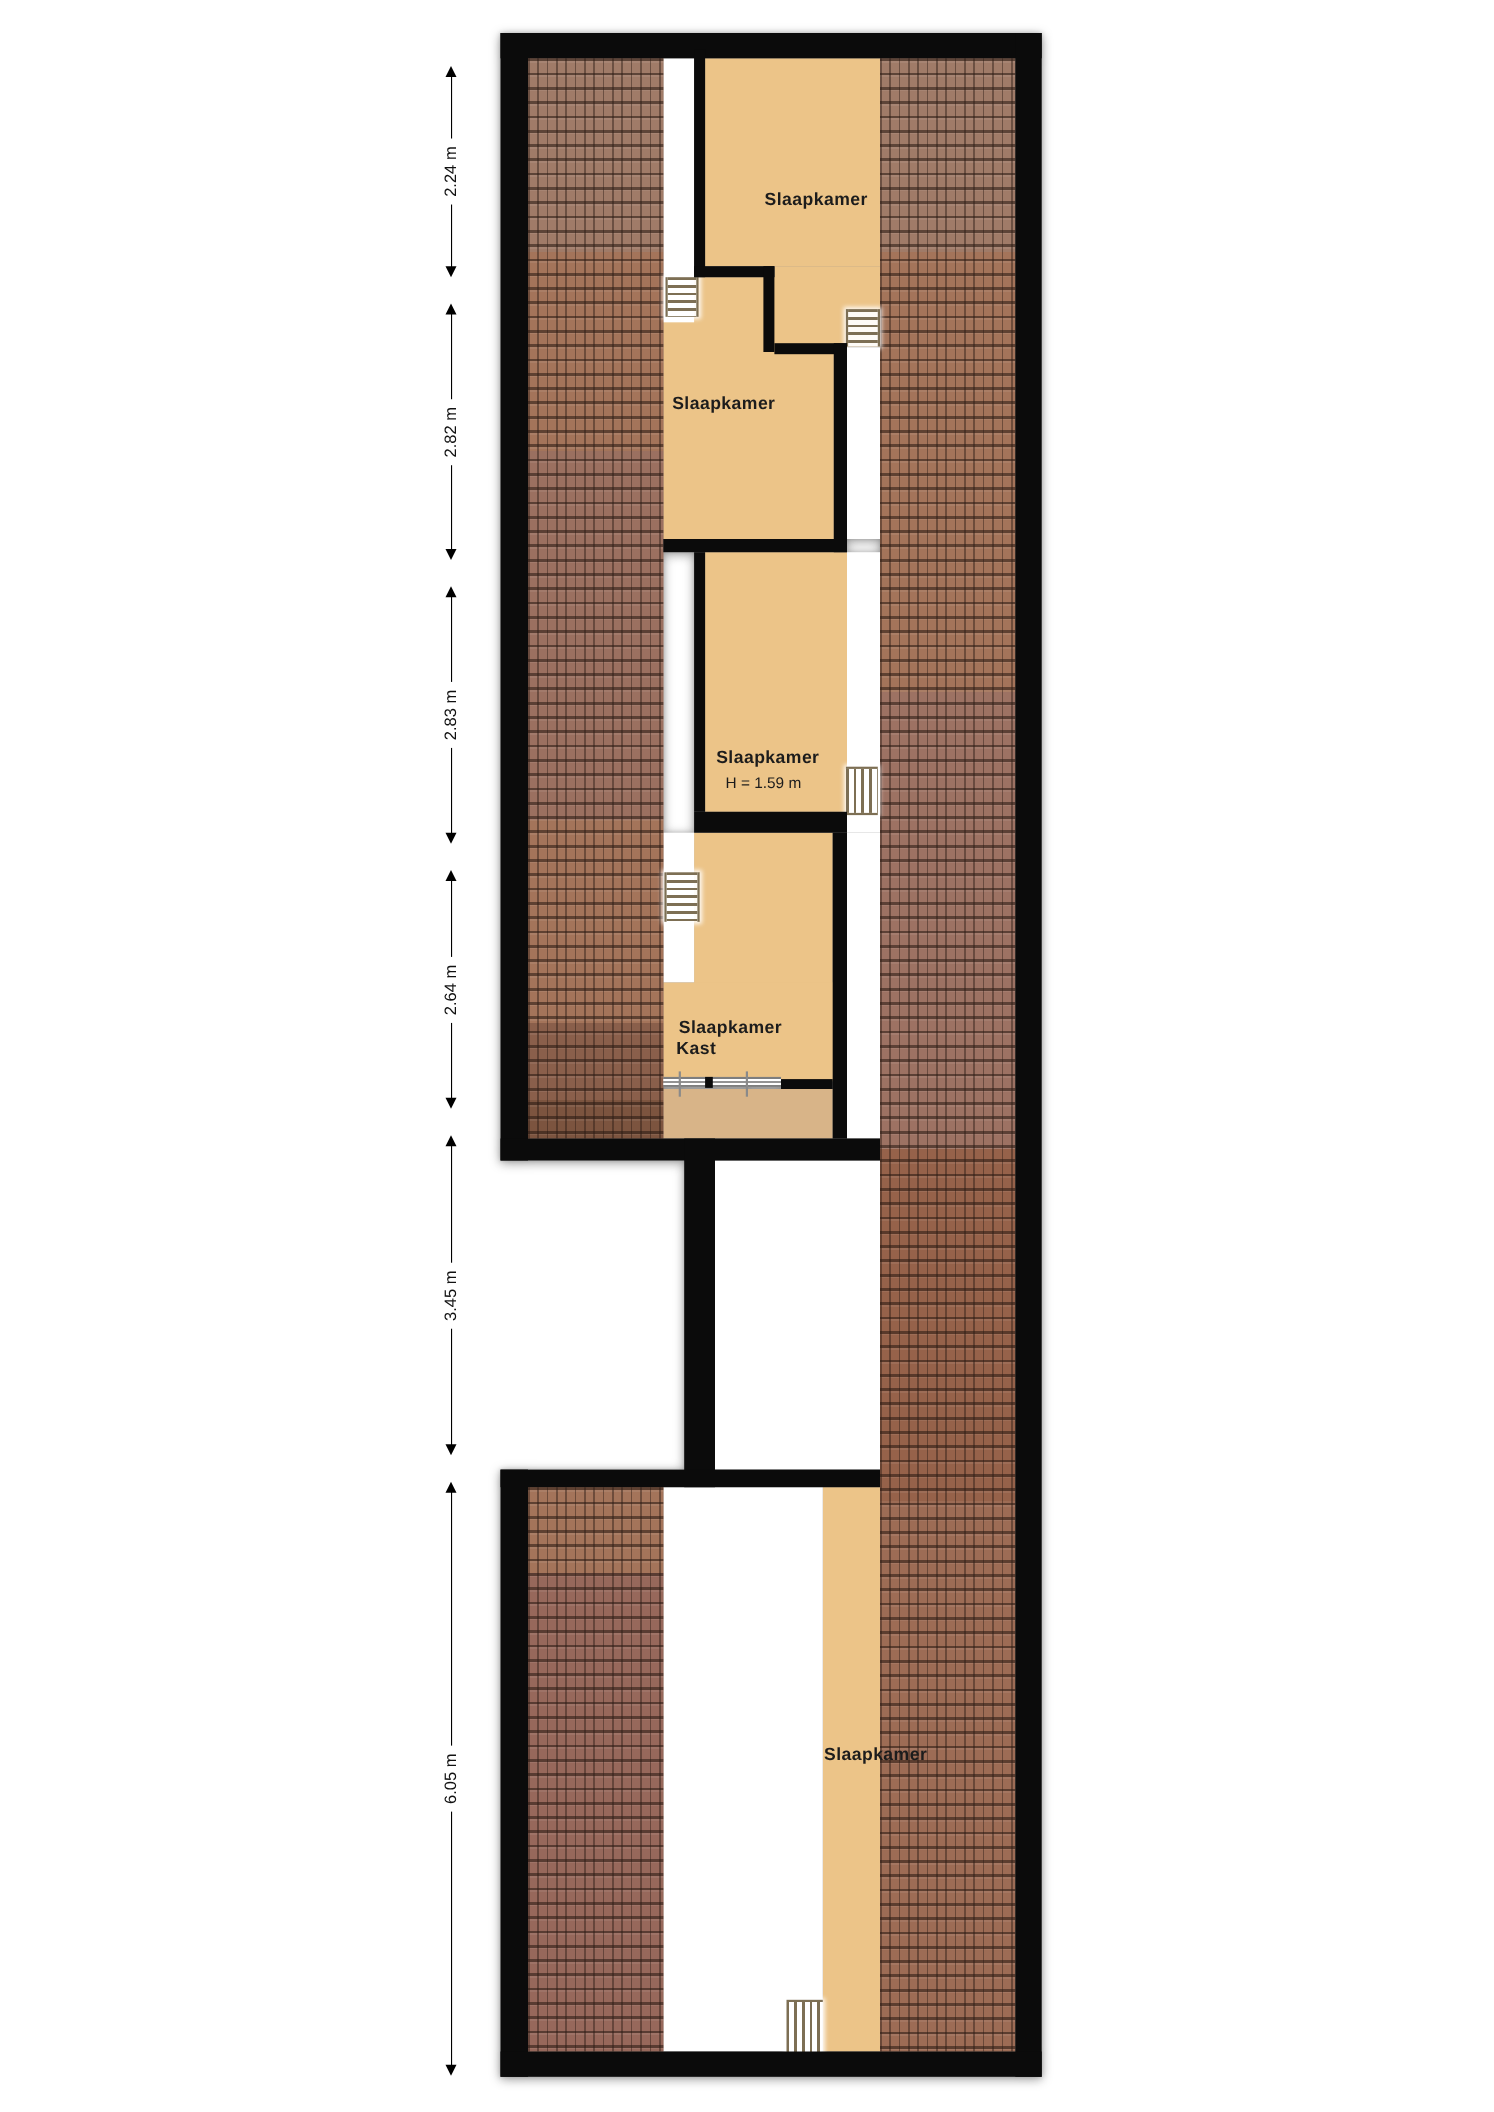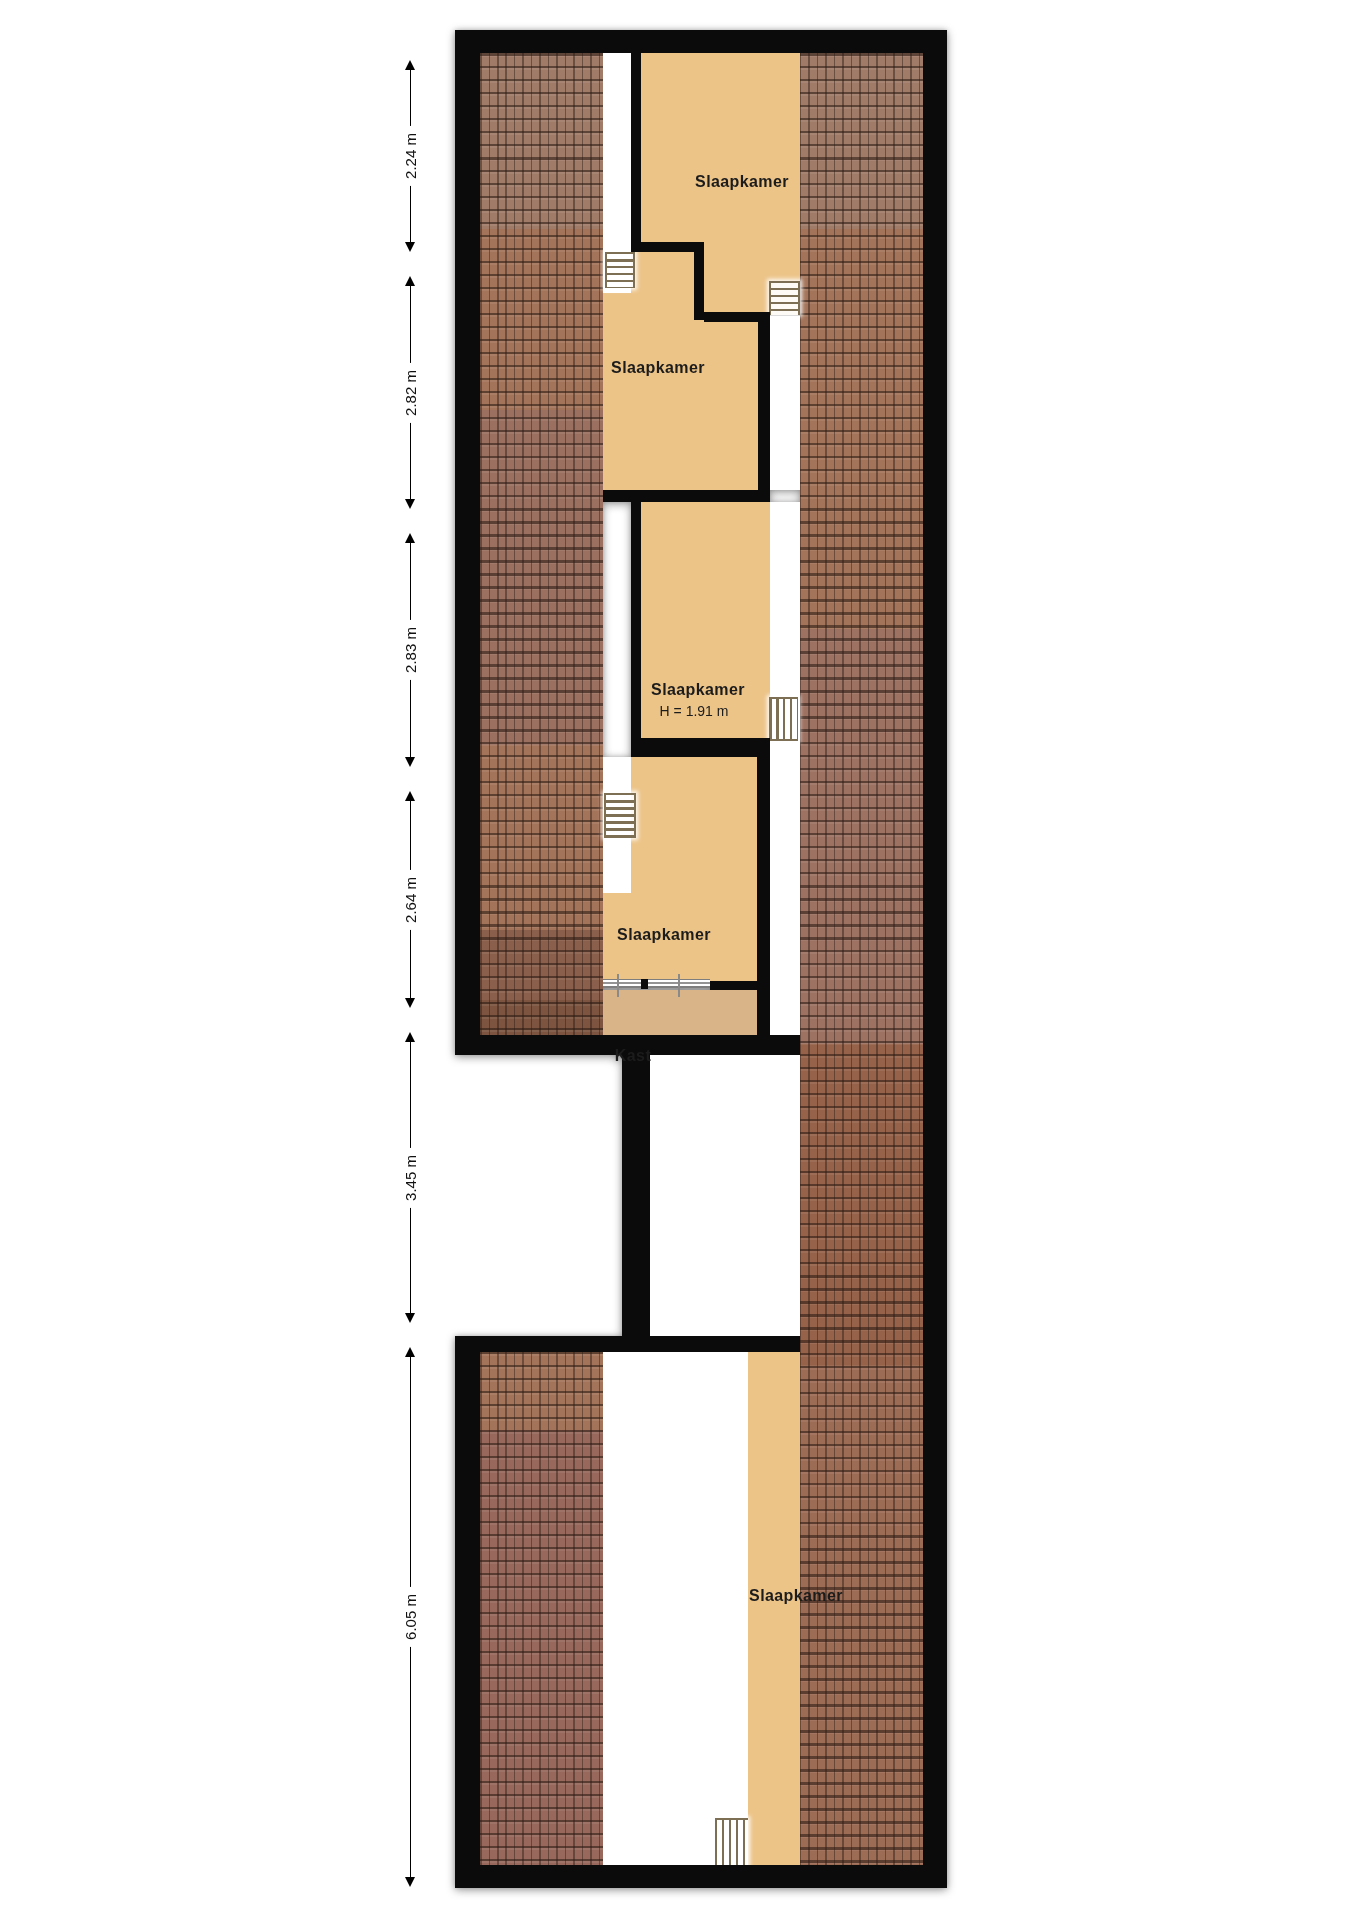--- a/index.html
+++ b/index.html
@@ -99,23 +99,23 @@
     <div class="abs wall" style="left:758px;top:312px;width:12px;height:190px;"></div>
     <div class="abs wall" style="left:603px;top:490px;width:167px;height:12px;"></div>
     <div class="abs wall" style="left:631px;top:502px;width:10px;height:236px;"></div>
     <div class="abs wall" style="left:631px;top:738px;width:139px;height:19px;"></div>
     <div class="abs wall" style="left:757px;top:757px;width:13px;height:278px;"></div>
     <div class="abs wall" style="left:710px;top:981px;width:47px;height:9px;"></div>
 
     <div class="room-label" style="left:742px;top:182px;">Slaapkamer</div>
     <div class="room-label" style="left:658px;top:368px;">Slaapkamer</div>
     <div class="room-label" style="left:698px;top:690px;">Slaapkamer</div>
-    <div class="note-label" style="left:694px;top:711px;">H = 1.91 m</div>
+    <div class="note-label" style="left:694px;top:711px;">H = 1.59 m</div>
     <div class="room-label" style="left:664px;top:935px;">Slaapkamer</div>
-    <div class="room-label" style="left:633px;top:1056px;">Kast</div>
+    <div class="room-label" style="left:633px;top:954px;">Kast</div>
     <div class="room-label" style="left:796px;top:1596px;">Slaapkamer</div>
   </div>
 
   <div class="dim" style="left:402px;top:60px;height:192px;">
     <div class="arr up"></div>
     <div class="dim-line" style="top:9px;bottom:9px;"></div>
     <div class="arr down"></div>
     <div class="dim-label">2.24 m</div>
   </div>
   <div class="dim" style="left:402px;top:276px;height:233px;">

